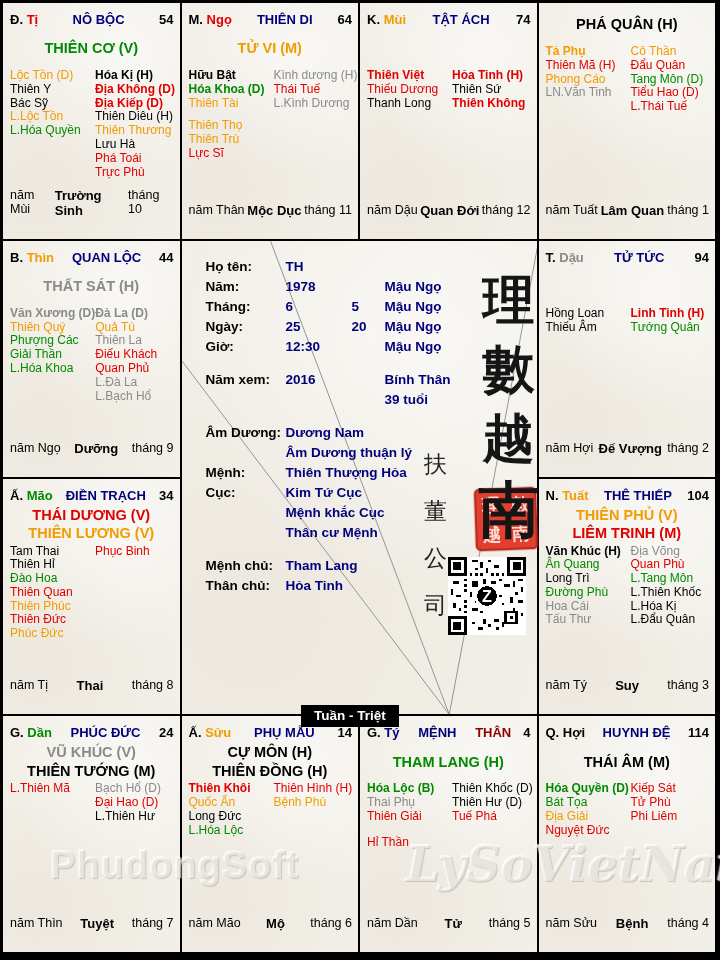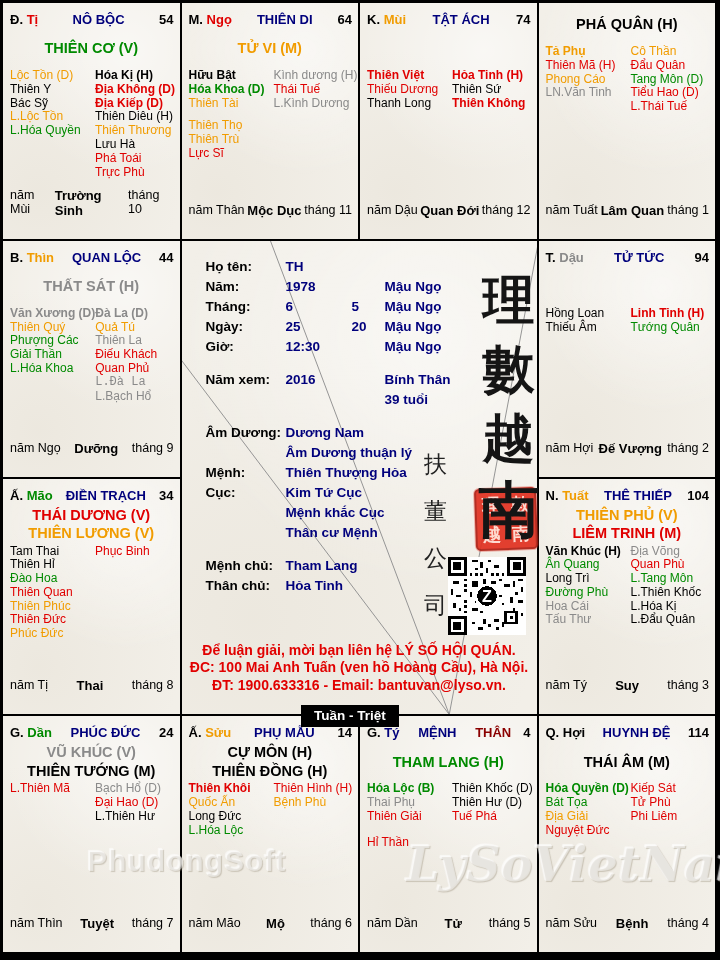--- a/index.html
+++ b/index.html
@@ -47,21 +47,21 @@
     display:grid;grid-template-columns:1fr 1fr;place-items:center;color:#ffd9cf;
     font-family:"DejaVu Serif",serif;font-size:18px;font-weight:bold;opacity:.93;box-shadow:0 0 0 1px rgba(225,50,34,.35);}
   .qr{position:absolute;left:266px;top:316px;width:78px;height:78px;z-index:1;background:#fff;}
   .contact{position:absolute;left:0;right:0;top:401px;text-align:center;z-index:2;
     color:#e10000;font-weight:bold;font-size:14px;line-height:17.5px;}
   .badge{position:absolute;left:301px;top:705px;z-index:6;background:#000;color:#fff;
     font-weight:bold;font-size:13.5px;padding:3px 13px 4px;white-space:nowrap;}
   .wm{position:absolute;z-index:3;pointer-events:none;font-weight:bold;
     color:rgba(255,255,255,.48);
     text-shadow:1px 1px 1px rgba(145,135,112,.38),-1px -1px 1px rgba(255,255,255,.65);}
-  .wm-left{left:50px;top:844px;font-size:30px;letter-spacing:1px;margin-left:37px;}
+  .wm-left{left:50px;top:844px;font-size:38px;letter-spacing:1px;}
   .wm-right{left:406px;top:836px;font-size:48px;font-style:italic;font-family:"DejaVu Serif",serif;}
 </style>
 </head>
 <body>
 
 <div class="board">
 
   <div class="cell a-tij">
       <div class="chead">
         <span class="br"><span style="color: rgb(0, 0, 0);">Đ.</span> <span style="color: rgb(224, 0, 0);">Tị</span></span>
@@ -192,21 +192,21 @@
           <div class="star" style="color: rgb(0, 138, 0);">Phượng Các</div>
           <div class="star" style="color: rgb(0, 138, 0);">Giải Thần</div>
           <div class="star" style="color: rgb(0, 138, 0);">L.Hóa Khoa</div>
         </div>
         <div class="scol-r">
           <div class="star b" style="color: rgb(138, 138, 138);">Đà La (D)</div>
           <div class="star" style="color: rgb(241, 156, 0);">Quả Tú</div>
           <div class="star" style="color: rgb(138, 138, 138);">Thiên La</div>
           <div class="star" style="color: rgb(224, 0, 0);">Điếu Khách</div>
           <div class="star" style="color: rgb(224, 0, 0);">Quan Phủ</div>
-          <div class="star" style="color: rgb(138, 138, 138); font-family: Liberation Mono, monospace;">L.Đà La</div>
+          <div class="star" style="color: rgb(138, 138, 138);">L.Đà La</div>
           <div class="star" style="color: rgb(138, 138, 138);">L.Bạch Hổ</div>
         </div>
       </div>
       <div class="cfoot">
         <span class="nam">năm Ngọ</span>
         <span class="stage">Dưỡng</span>
         <span class="thang">tháng 9</span>
       </div>
     </div>
   <div class="cell a-dau">
@@ -590,23 +590,18 @@
           <rect x="27" y="21" width="1" height="1"></rect>
         <rect x="21" y="20" width="5" height="5"></rect>
           <rect x="22" y="21" width="3" height="3" fill="#fff"></rect>
           <rect x="23" y="22" width="1" height="1"></rect>
       </g>
       <circle cx="14.5" cy="14.5" r="4.6" fill="#fff"></circle>
       <circle cx="14.5" cy="14.5" r="3.7" fill="#000"></circle>
       <text x="14.5" y="16.6" font-size="6" font-weight="bold" fill="#fff" text-anchor="middle" font-family="Liberation Sans, sans-serif">Z</text>
     </svg>
 
-    <div class="contact">
-      <div>Để luận giải, mời bạn liên hệ LÝ SỐ HỘI QUÁN.</div>
-      <div>ĐC: 100 Mai Anh Tuấn (ven hồ Hoàng Cầu), Hà Nội.</div>
-      <div>ĐT: 1900.633316 - Email: bantuvan@lyso.vn.</div>
-    </div>
   </div>
 
   <div class="badge">Tuần - Triệt</div>
   <div class="wm wm-left">PhudongSoft</div>
   <div class="wm wm-right">LySoVietNam</div>
 </div>
 
 </body></html>

